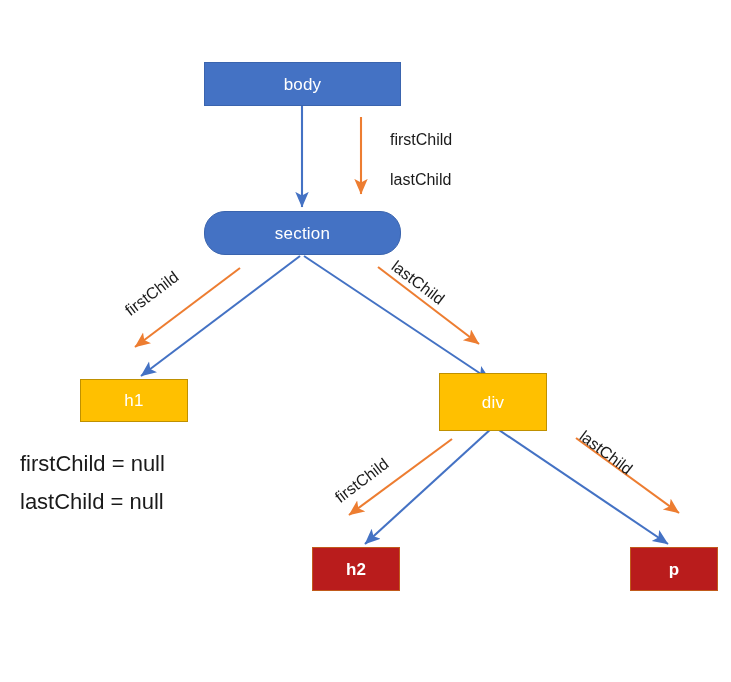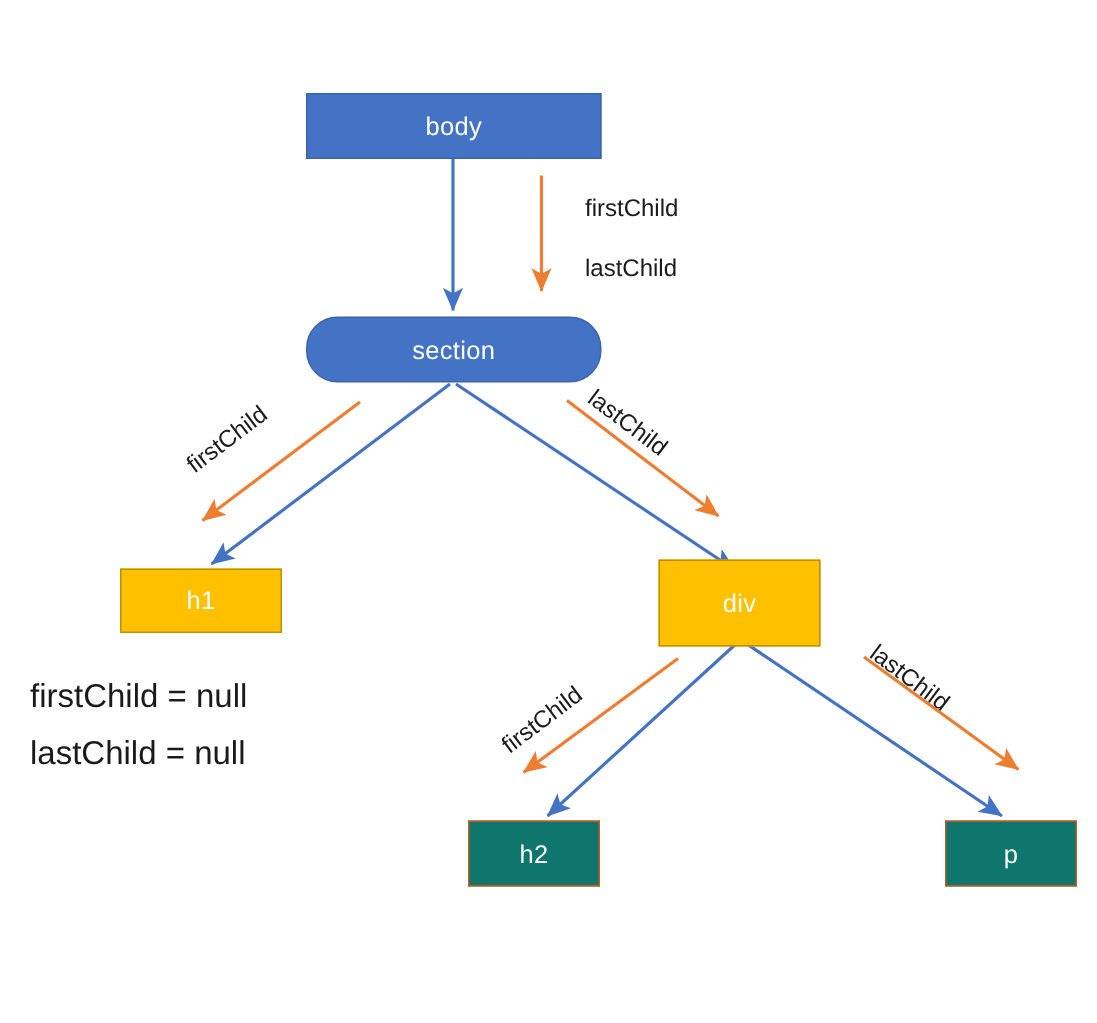--- a/index.html
+++ b/index.html
@@ -37,22 +37,23 @@
   }
   .node.blue {
     background: #4472c4;
     border: 1px solid #3a64ae;
   }
   .node.yellow {
     background: #ffc000;
     border: 1px solid #bf9000;
   }
   .node.orange {
-    background: #0f766e;
+    background: #b91c1c;
     border: 1px solid #c15a1b;
+    font-weight: bold;
   }
   .edge-label {
     position: absolute;
     color: #1a1a1a;
     font-size: 16px;
     white-space: nowrap;
     line-height: 1;
     z-index: 4;
   }
   .note {

